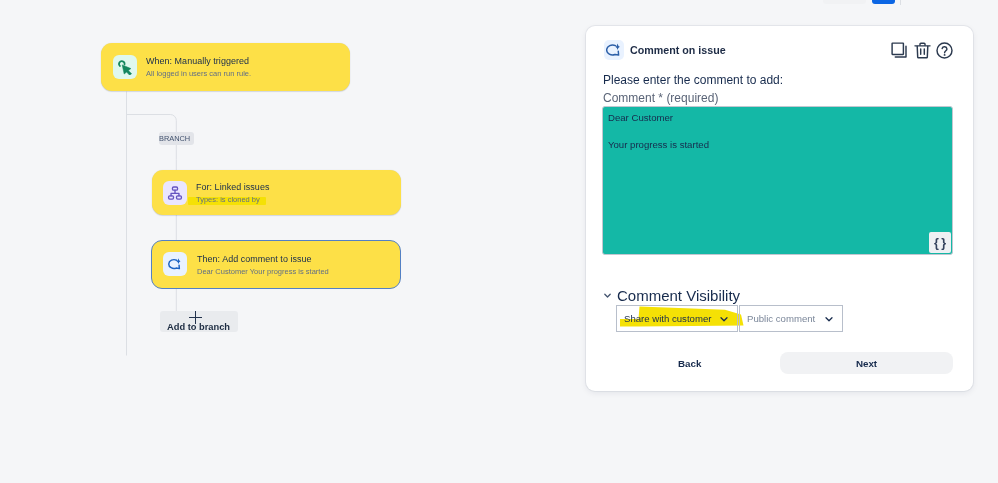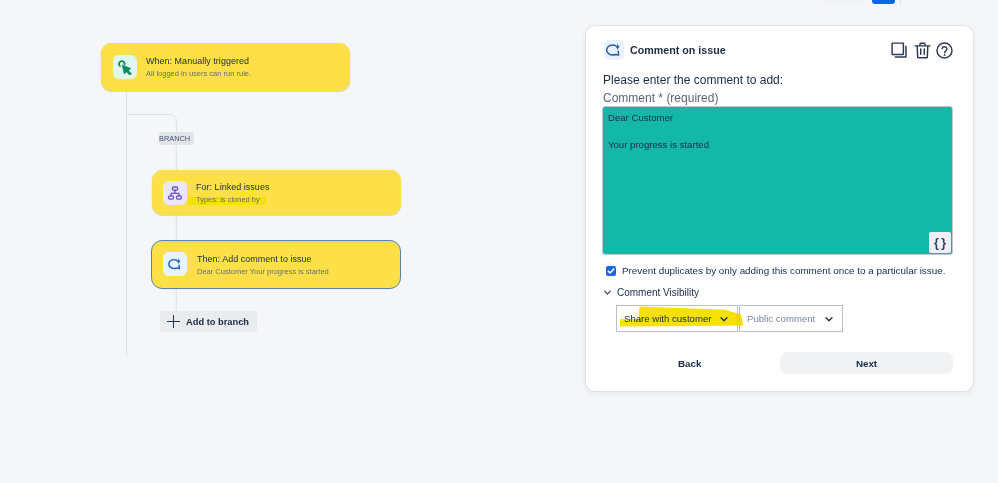--- a/index.html
+++ b/index.html
@@ -32,21 +32,21 @@
   .card-s{position:absolute;font-size:7.5px;color:#626f86;line-height:9px;white-space:nowrap;}
 
   .hl{position:absolute;background:#f5e105;z-index:0;border-radius:1px;}
   .hl-txt{position:relative;z-index:1;}
   .branch-pill{position:absolute;background:#e2e4e9;border-radius:3px;
         font-size:7.4px;color:#42526e;letter-spacing:0;text-align:left;
         width:35px;line-height:13.5px;height:13px;}
 
   .addbtn{position:absolute;display:inline-flex;align-items:center;background:#e9ebee;
           border-radius:3px;height:21px;padding:0 8px 0 7px;font-size:9.3px;
-          color:#1c2b41;font-weight:700;letter-spacing:0;}
+          color:#1c2b41;font-weight:700;letter-spacing:0;flex-direction:column;}
   .addbtn .plus{display:inline-block;width:13px;height:13px;position:relative;margin-right:6px;}
   .addbtn .plus:before,.addbtn .plus:after{content:"";position:absolute;background:#22324c;}
   .addbtn .plus:before{left:0;top:5.8px;width:13px;height:1.4px;}
   .addbtn .plus:after{top:0;left:5.8px;height:13px;width:1.4px;}
 
   
   .panel{position:absolute;left:586px;top:26px;width:387px;height:365px;background:#fff;
          border-radius:9px;box-shadow:0 0 0 1px rgba(9,30,66,.06), 0 2px 6px rgba(9,30,66,.08);
          box-sizing:border-box;text-align:center;}
   .p-head{position:absolute;left:0;top:0;width:387px;height:46px;}
@@ -69,21 +69,21 @@
   .sv-btn{position:absolute;right:1px;bottom:1px;width:22px;height:21px;background:#eef0f3;
           border-radius:2px;display:flex;align-items:center;justify-content:center;
           font-family:"Liberation Sans",sans-serif;font-size:12.5px;font-weight:700;
           color:#33415c;letter-spacing:0;}
 
   .cb-row{position:absolute;left:20px;display:flex;align-items:center;}
   .cb{width:10px;height:10px;border-radius:2px;background:#1868db;position:relative;flex:none;}
   .cb-lab{font-size:9.85px;color:#172b4d;margin-left:6px;line-height:11px;}
 
   .vis-row{position:absolute;left:17px;display:flex;align-items:center;gap:5px;}
-  .vis-lab{font-size:10px;color:#172b4d;}
+  .vis-lab{font-size:15px;color:#172b4d;}
 
   .sel{position:absolute;height:27px;border:1px solid #b8bfcb;background:transparent;
        box-sizing:border-box;display:flex;align-items:center;z-index:1;}
   .sel-txt{font-size:9.6px;color:#172b4d;}
   .sel-ph{font-size:9.6px;color:#7a8699;}
 
   .btn-back{position:absolute;font-size:9.8px;color:#172b4d;font-weight:700;}
   .btn-next{position:absolute;background:#f1f2f4;border-radius:8px;
             display:flex;align-items:center;justify-content:center;
             font-size:9.8px;color:#172b4d;font-weight:700;}
@@ -205,28 +205,20 @@
       <span class="req">*</span>
       <span class="reqtxt">(required)</span>
     </div>
 
     <div class="ta" style="top:80px;height:149px;">
       <div class="ta-line" style="top:6px;">Dear Customer</div>
       <div class="ta-line" style="top:33px;">Your progress is started</div>
       <div class="sv-btn">{ }</div>
     </div>
 
-    <div class="cb-row" style="top:239px;">
-      <span class="cb">
-        <svg width="10" height="10" viewBox="0 0 12 12" style="position:absolute;left:0;top:0;">
-          <path d="M2.7 6.2 L4.9 8.4 L9.3 3.5" stroke="#fff" stroke-width="1.8" fill="none" stroke-linecap="round" stroke-linejoin="round"></path>
-        </svg>
-      </span>
-      <span class="cb-lab">Prevent duplicates by only adding this comment once to a particular issue.</span>
-    </div>
 
     <div class="vis-row" style="top:261px;">
       <svg width="9" height="9" viewBox="0 0 12 12">
             <path d="M2.4 4.3 L6 8.0 L9.6 4.3" stroke="#44546f" stroke-width="1.7" fill="none" stroke-linecap="round" stroke-linejoin="round"></path>
           </svg>
       <span class="vis-lab">Comment Visibility</span>
     </div>
 
     <svg class="marker" width="140" height="30" viewBox="0 0 140 30" style="position:absolute;left:29px;top:275px;z-index:0;">
       <path d="M5.0 18.0 L23.5 18.0 L24.5 5.6 L110.0 8.8 L126.0 13.4 L128.5 24.6 L24.5 25.4 L5.0 25.4 Z" fill="#f5e105"></path>

